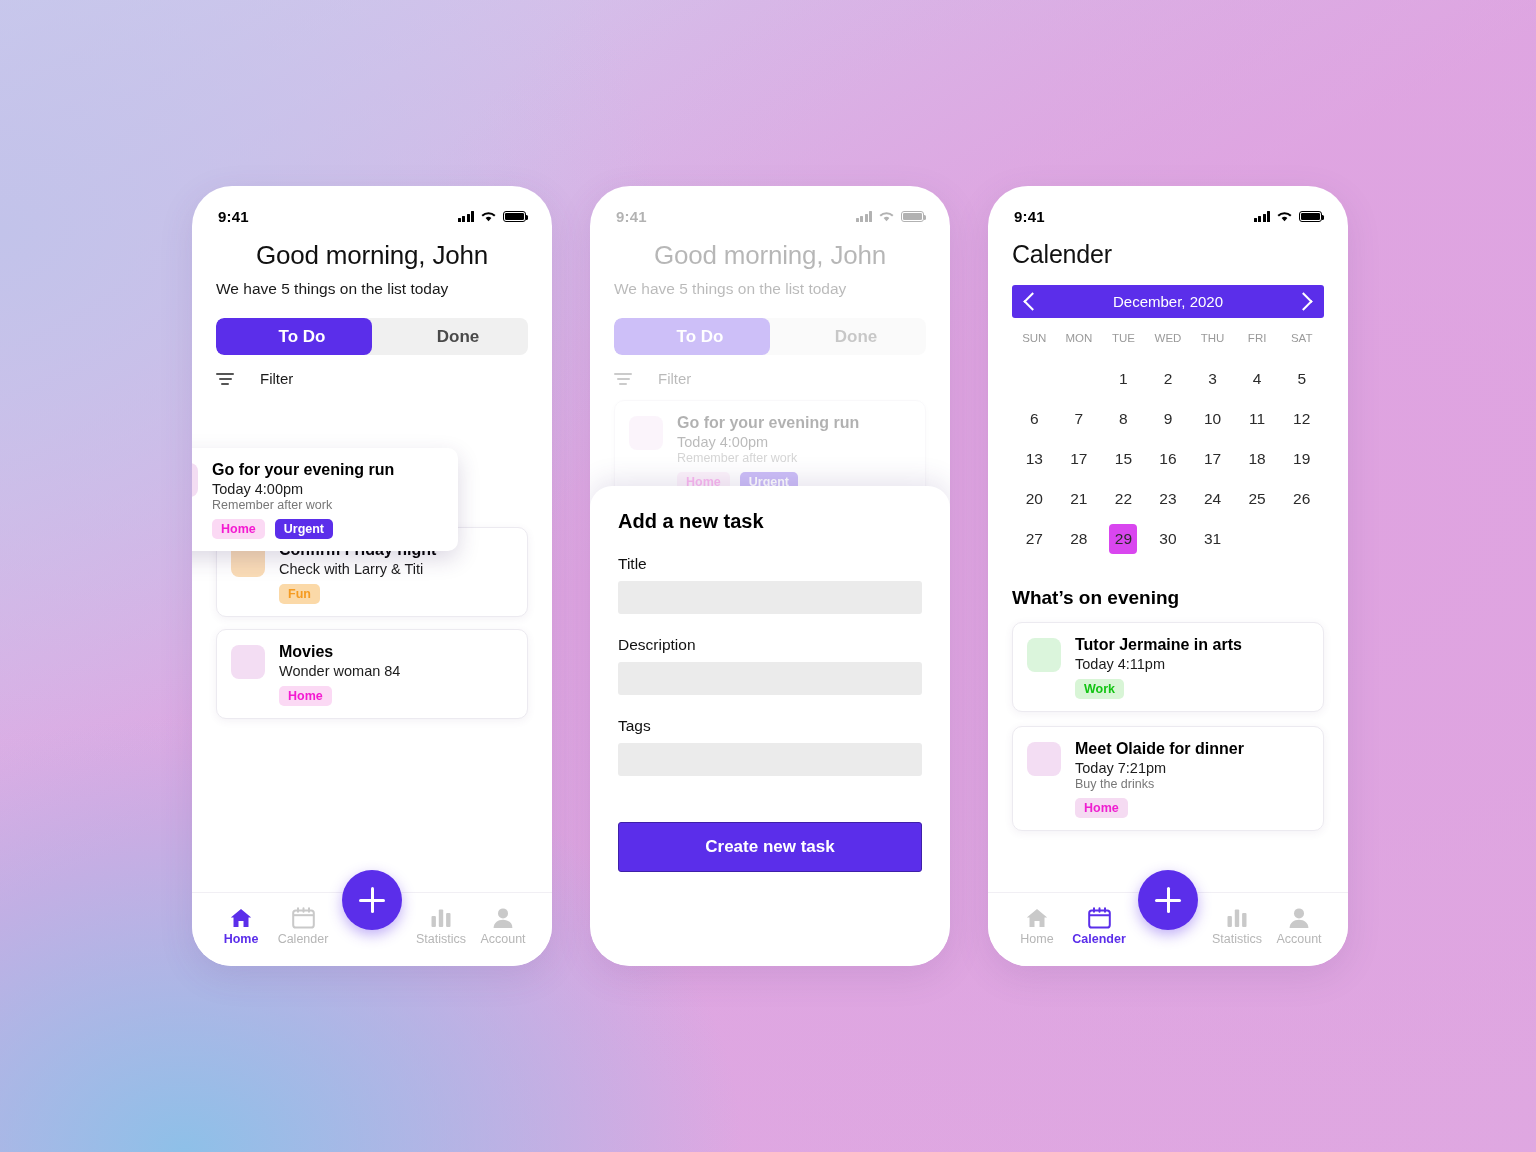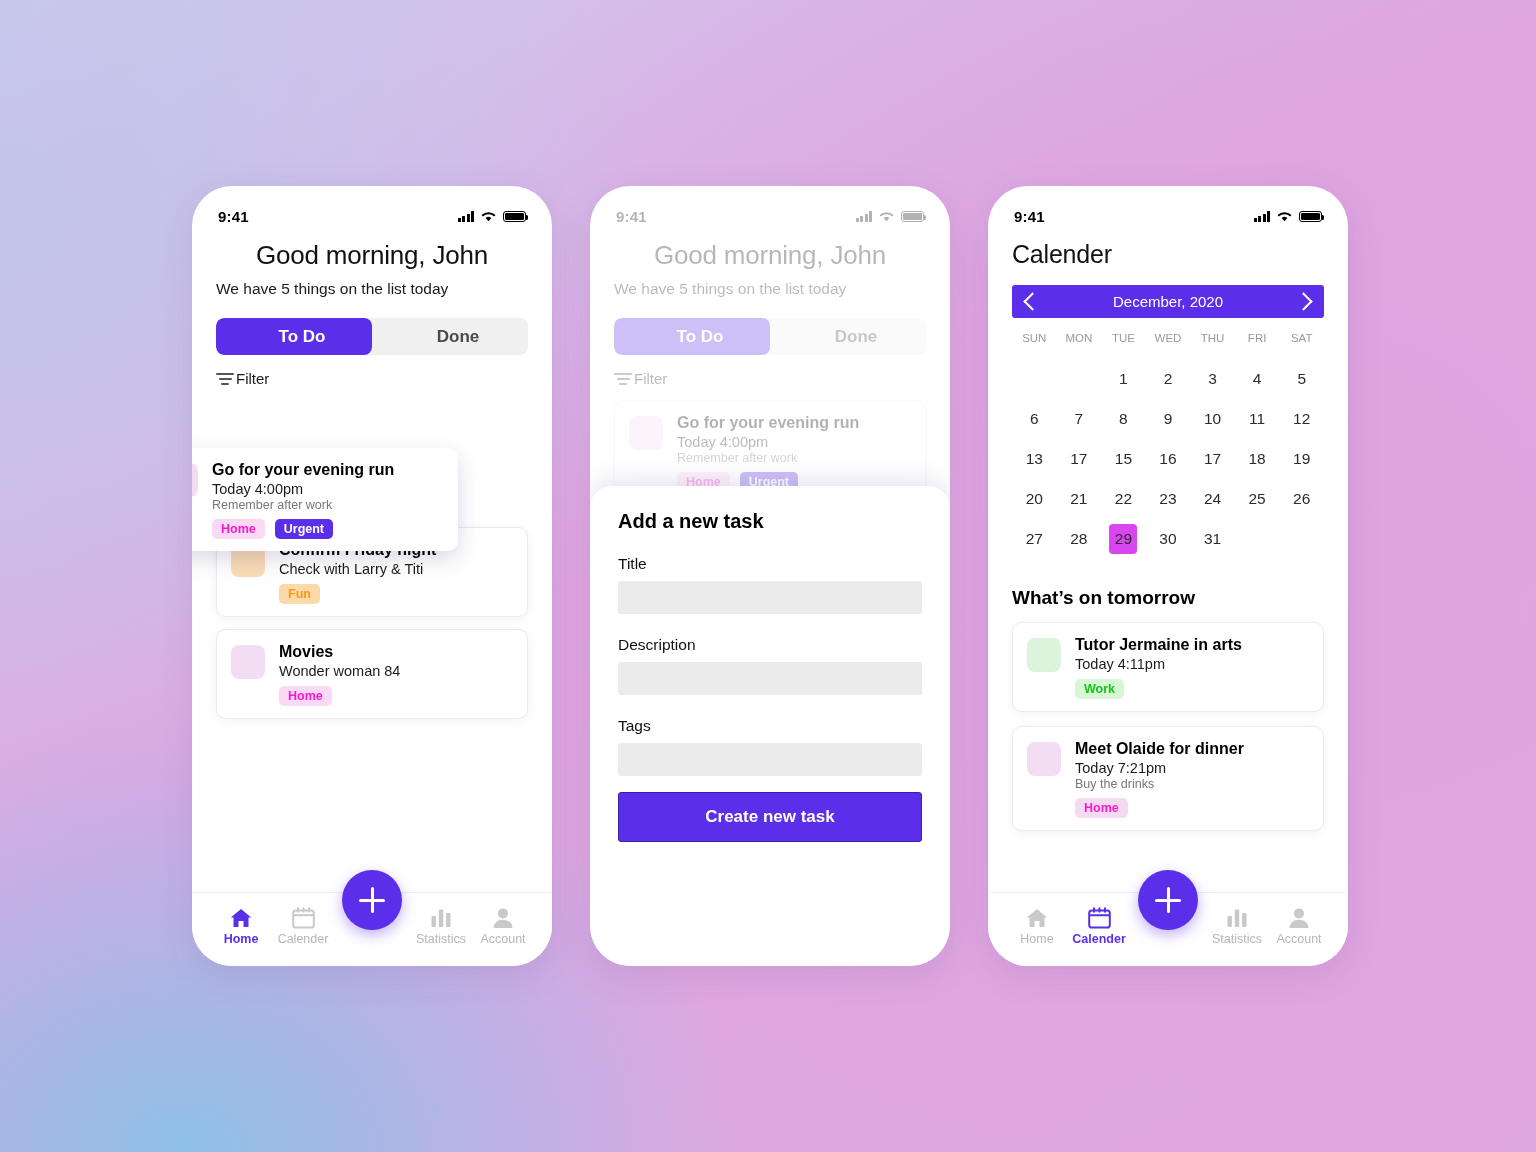--- a/index.html
+++ b/index.html
@@ -54,21 +54,21 @@
   .subgreeting { font-size: 15.5px; color: #1a1a1a; margin-top: 9px; }
 
   .segmented {
     margin-top: 20px; display: flex; height: 37px;
     border-radius: 8px; overflow: hidden; background: #f0f0f0;
   }
   .seg { flex: 1; display: flex; align-items: center; justify-content: center;
          font-size: 17px; font-weight: 700; color: #4a4a4a; padding-left: 16px; }
   .seg.active { background: #5b2eea; color: #fff; border-radius: 8px; }
 
-  .filter-row { display: flex; align-items: center; gap: 2px; margin-top: 15px; }
+  .filter-row { display: flex; align-items: center; gap: 26px; margin-top: 15px; }
   .filter-icon { width: 18px; height: 12px; display: flex; flex-direction: column;
                  justify-content: space-between; align-items: center; }
   .filter-icon b { display:block; height: 2px; background: #555; border-radius: 1px; }
   .filter-icon b:nth-child(1){ width:18px; }
   .filter-icon b:nth-child(2){ width:13px; }
   .filter-icon b:nth-child(3){ width:8px; }
   .filter-label { font-size: 15px; color: #1a1a1a; }
 
   
   .task-list { margin-top: 13px; display: flex; flex-direction: column; gap: 12px; }
@@ -137,21 +137,21 @@
     display: flex; align-items: center; justify-content: space-between;
     padding: 0 12px 0 26px;
   }
   .select-value { font-size: 15.5px; color: #8e8e8e; }
   .chev-down { width: 11px; height: 11px; border-right: 2.2px solid #8a8a8a;
                border-bottom: 2.2px solid #8a8a8a; transform: rotate(45deg) translate(-3px,-3px); }
   .time-row { display: flex; align-items: center; gap: 7px; }
   .time-box { flex: 1; height: 33px; background: #ebebeb; border-radius: 3px; }
   .time-colon { font-size: 17px; font-weight: 700; color: #111; }
   .create-btn {
-    margin-top: 16px; height: 50px; width: 100%;
+    margin-top: 46px; height: 50px; width: 100%;
     background: #5b2eea; border: 1px solid #3e1fa8; border-radius: 3px;
     color: #fff; font-size: 17px; font-weight: 700;
     display: flex; align-items: center; justify-content: center;
   }
 
   
   .cal-title { font-size: 25px; color: #111; margin-top: 8px; letter-spacing: -.2px; }
   .cal-header {
     margin-top: 16px; height: 33px; background: #5b2eea; border-radius: 3px;
     display: flex; align-items: center; justify-content: space-between; padding: 0 14px;
@@ -414,21 +414,21 @@
         <div class="cal-day">24</div>
         <div class="cal-day">25</div>
         <div class="cal-day">26</div>
         <div class="cal-day">27</div>
         <div class="cal-day">28</div>
         <div class="cal-day sel">29</div>
         <div class="cal-day">30</div>
         <div class="cal-day">31</div>
       </div>
 
-    <div class="section-title">What’s on tomorrow</div>
+    <div class="section-title">What’s on evening</div>
 
     <div class="tomorrow-list">
       <div class="task-card">
         <div class="task-swatch" style="background:#dbf5dc"></div>
         <div class="task-body">
           <div class="task-title">Tutor Jermaine in arts</div>
           <div class="task-time">Today 4:11pm</div>
           <div class="tag-row">
             <span class="tag" style="background:#d8f5d6;color:#13c413">Work</span>
           </div>

